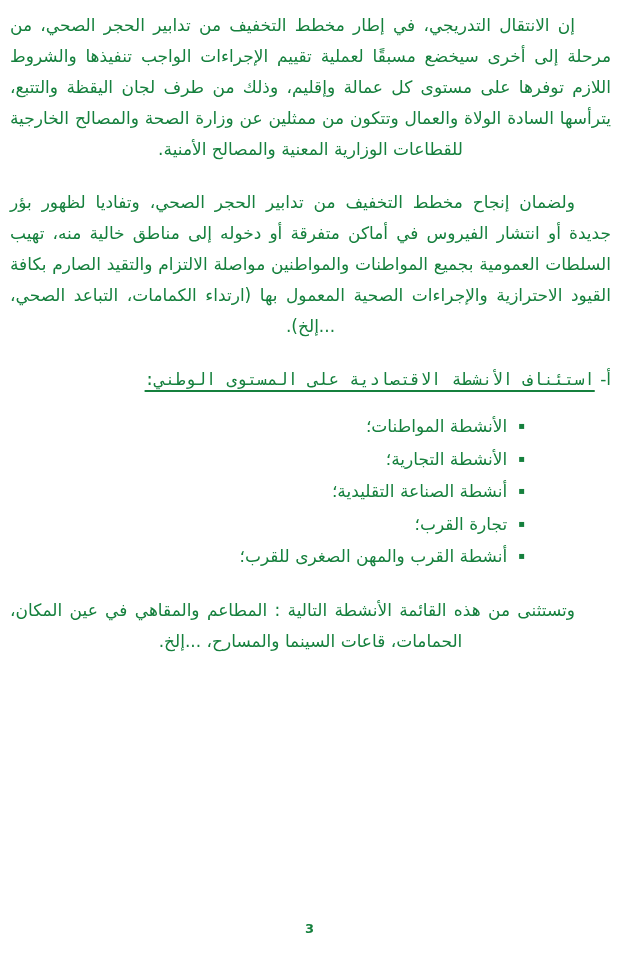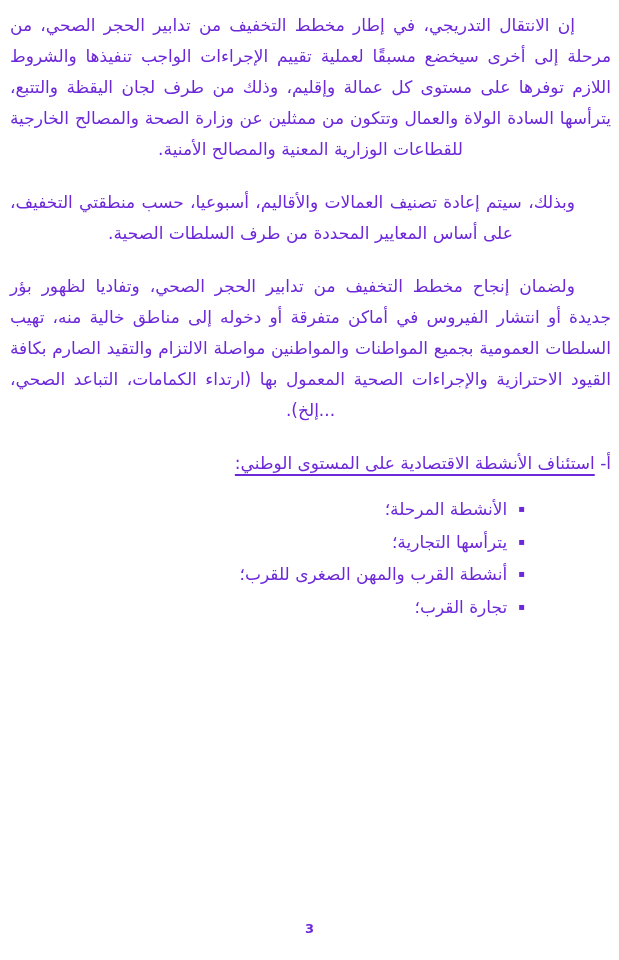--- a/index.html
+++ b/index.html
@@ -6,21 +6,21 @@
     margin: 0;
     padding: 0;
     background: #ffffff;
   }
   .page {
     position: relative;
     width: 619px;
     height: 960px;
     box-sizing: border-box;
     background: #ffffff;
-    color: #6d28d9;
+    color: #15803d;
     direction: rtl;
     font-family: "DejaVu Sans", sans-serif;
     font-size: 17px;
     line-height: 31px;
     padding: 10px 8px 2px 10px;
     overflow: hidden;
   }
   .para {
     margin: 0 0 22px 0;
     text-indent: 36px;
@@ -32,20 +32,21 @@
     font-size: 17px;
     font-weight: normal;
     text-align: right;
     text-align-last: right;
     text-indent: 0;
   }
   .section-heading .heading-title {
     text-decoration: underline;
     text-decoration-thickness: 1.5px;
     text-underline-offset: 5px;
+    font-family: Liberation Mono, monospace;
   }
   .bullet-list {
     list-style: none;
     margin: 0 0 22px 0;
     padding: 0 86px 0 0;
   }
   .bullet-list li {
     line-height: 31.5px;
     text-align: right;
     text-align-last: right;
@@ -67,38 +68,41 @@
     direction: ltr;
   }
 </style>
 </head>
 <body>
 
 <div class="page">
 
   <p class="para">إن الانتقال التدريجي، في إطار مخطط التخفيف من تدابير الحجر الصحي، من مرحلة إلى أخرى سيخضع مسبقًا لعملية تقييم الإجراءات الواجب تنفيذها والشروط اللازم توفرها على مستوى كل عمالة وإقليم، وذلك من طرف لجان اليقظة والتتبع، يترأسها السادة الولاة والعمال وتتكون من ممثلين عن وزارة الصحة والمصالح الخارجية للقطاعات الوزارية المعنية والمصالح الأمنية.</p>
 
-  <p class="para">وبذلك، سيتم إعادة تصنيف العمالات والأقاليم، أسبوعيا، حسب منطقتي التخفيف، على أساس المعايير المحددة من طرف السلطات الصحية.</p>
 
   <p class="para">ولضمان إنجاح مخطط التخفيف من تدابير الحجر الصحي، وتفاديا لظهور بؤر جديدة أو انتشار الفيروس في أماكن متفرقة أو دخوله إلى مناطق خالية منه، تهيب السلطات العمومية بجميع المواطنات والمواطنين مواصلة الالتزام والتقيد الصارم بكافة القيود الاحترازية والإجراءات الصحية المعمول بها (ارتداء الكمامات، التباعد الصحي، ...إلخ).</p>
 
 
   <h2 class="section-heading"><span class="heading-prefix">أ- </span><span class="heading-title">استئناف الأنشطة الاقتصادية على المستوى الوطني:</span></h2>
 
   <ul class="bullet-list">
     <li>
-      <span class="bullet">▪</span><span>الأنشطة المرحلة؛</span>
+      <span class="bullet">▪</span><span>الأنشطة المواطنات؛</span>
     </li>
     <li>
-      <span class="bullet">▪</span><span>يترأسها التجارية؛</span>
+      <span class="bullet">▪</span><span>الأنشطة التجارية؛</span>
+    </li>
+    <li>
+      <span class="bullet">▪</span><span>أنشطة الصناعة التقليدية؛</span>
+    </li>
+    <li>
+      <span class="bullet">▪</span><span>تجارة القرب؛</span>
     </li>
     <li>
       <span class="bullet">▪</span><span>أنشطة القرب والمهن الصغرى للقرب؛</span>
     </li>
-    <li>
-      <span class="bullet">▪</span><span>تجارة القرب؛</span>
-    </li>
   </ul>
 
+  <p class="para">وتستثنى من هذه القائمة الأنشطة التالية : المطاعم والمقاهي في عين المكان، الحمامات، قاعات السينما والمسارح، ...إلخ.</p>
 
   <div class="page-number">3</div>
 
 </div>
 
 </body></html>

